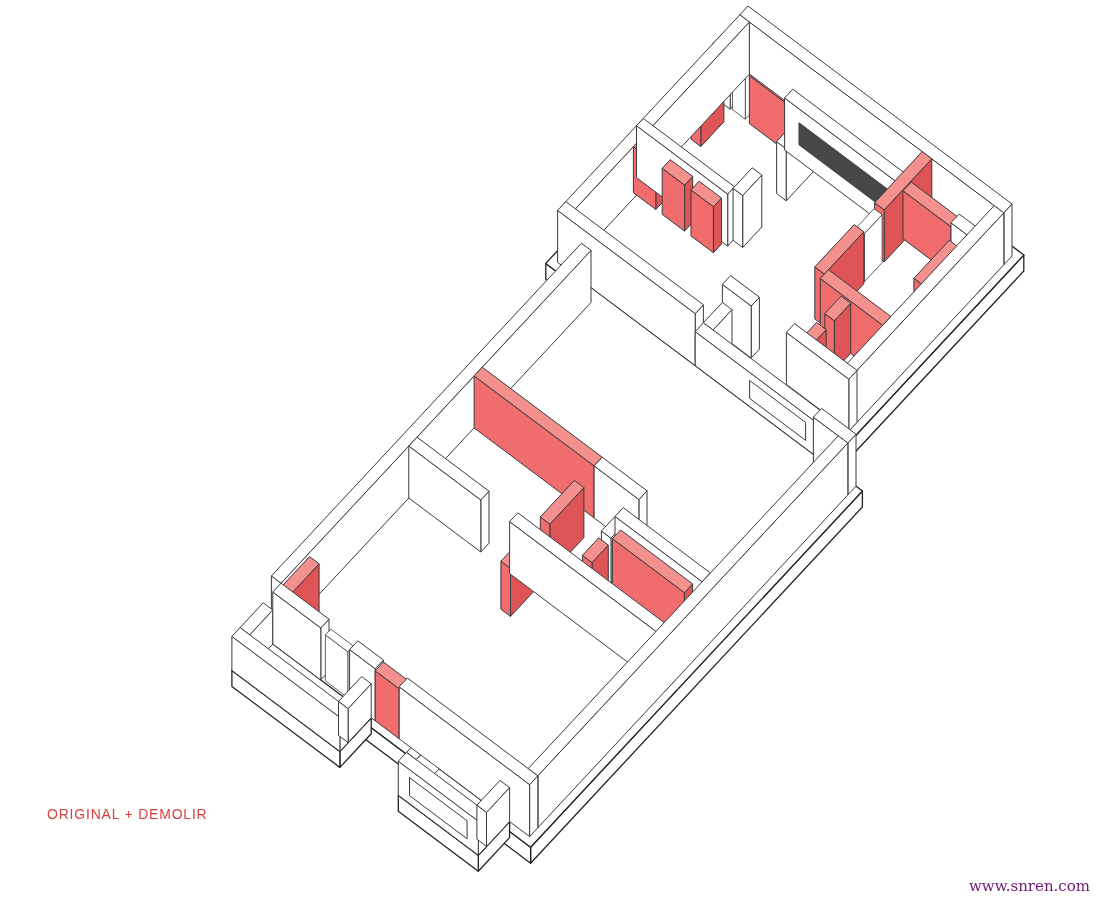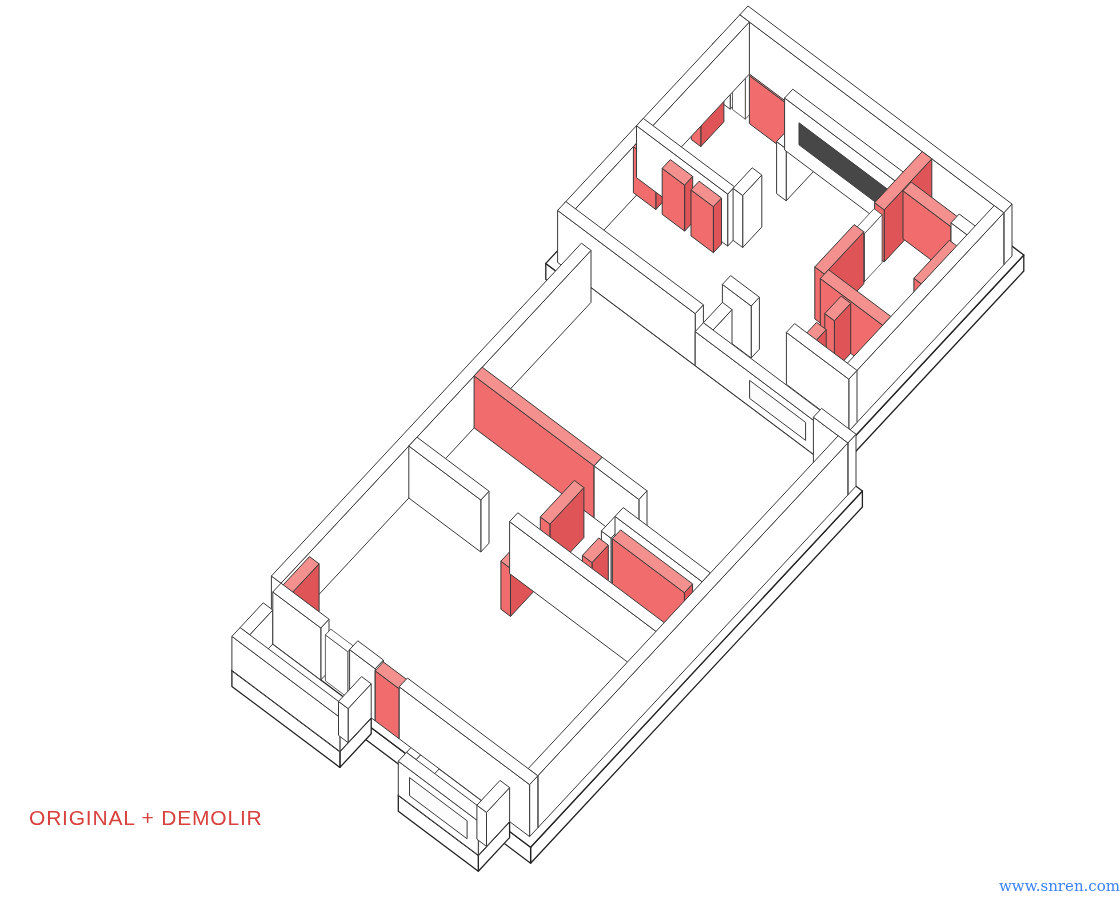--- a/index.html
+++ b/index.html
@@ -1,21 +1,21 @@
 <!DOCTYPE html>
 <html><head>
 <meta charset="utf-8">
 <style>
   html,body{margin:0;padding:0;background:#ffffff;}
   .stage{position:relative;width:1120px;height:901px;background:#ffffff;overflow:hidden;
          font-family:"Liberation Sans",sans-serif;}
   svg{position:absolute;left:0;top:0;}
-  .plan-label{position:absolute;left:29px;top:806px;font-size:21px;font-weight:400;
+  .plan-label{position:absolute;left:47px;top:806px;font-size:14px;font-weight:400;
               letter-spacing:0.8px;color:#d8413e;font-family:"Liberation Sans",sans-serif;}
-  .watermark{position:absolute;right:0;bottom:6px;font-size:15px;color:#3b82f6;
+  .watermark{position:absolute;right:30px;bottom:6px;font-size:15px;color:#701a75;
              font-family:"DejaVu Serif",serif;}
 </style>
 </head>
 <body>
 
 <div class="stage">
   <svg id="axo" width="1120" height="901" viewBox="0 0 1120 901">
       <polygon points="1023.8,255.0 822.6,471.0 822.6,487.0 1023.8,271.0" fill="#ffffff" stroke="#222222" stroke-width="1.3" stroke-linejoin="round"></polygon>
       <polygon points="545.8,263.4 822.6,471.0 822.6,487.0 545.8,279.4" fill="#ffffff" stroke="#222222" stroke-width="1.3" stroke-linejoin="round"></polygon>
       <polygon points="747.0,47.4 1023.8,255.0 822.6,471.0 545.8,263.4" fill="#ffffff" stroke="#222222" stroke-width="1.3" stroke-linejoin="round"></polygon>

